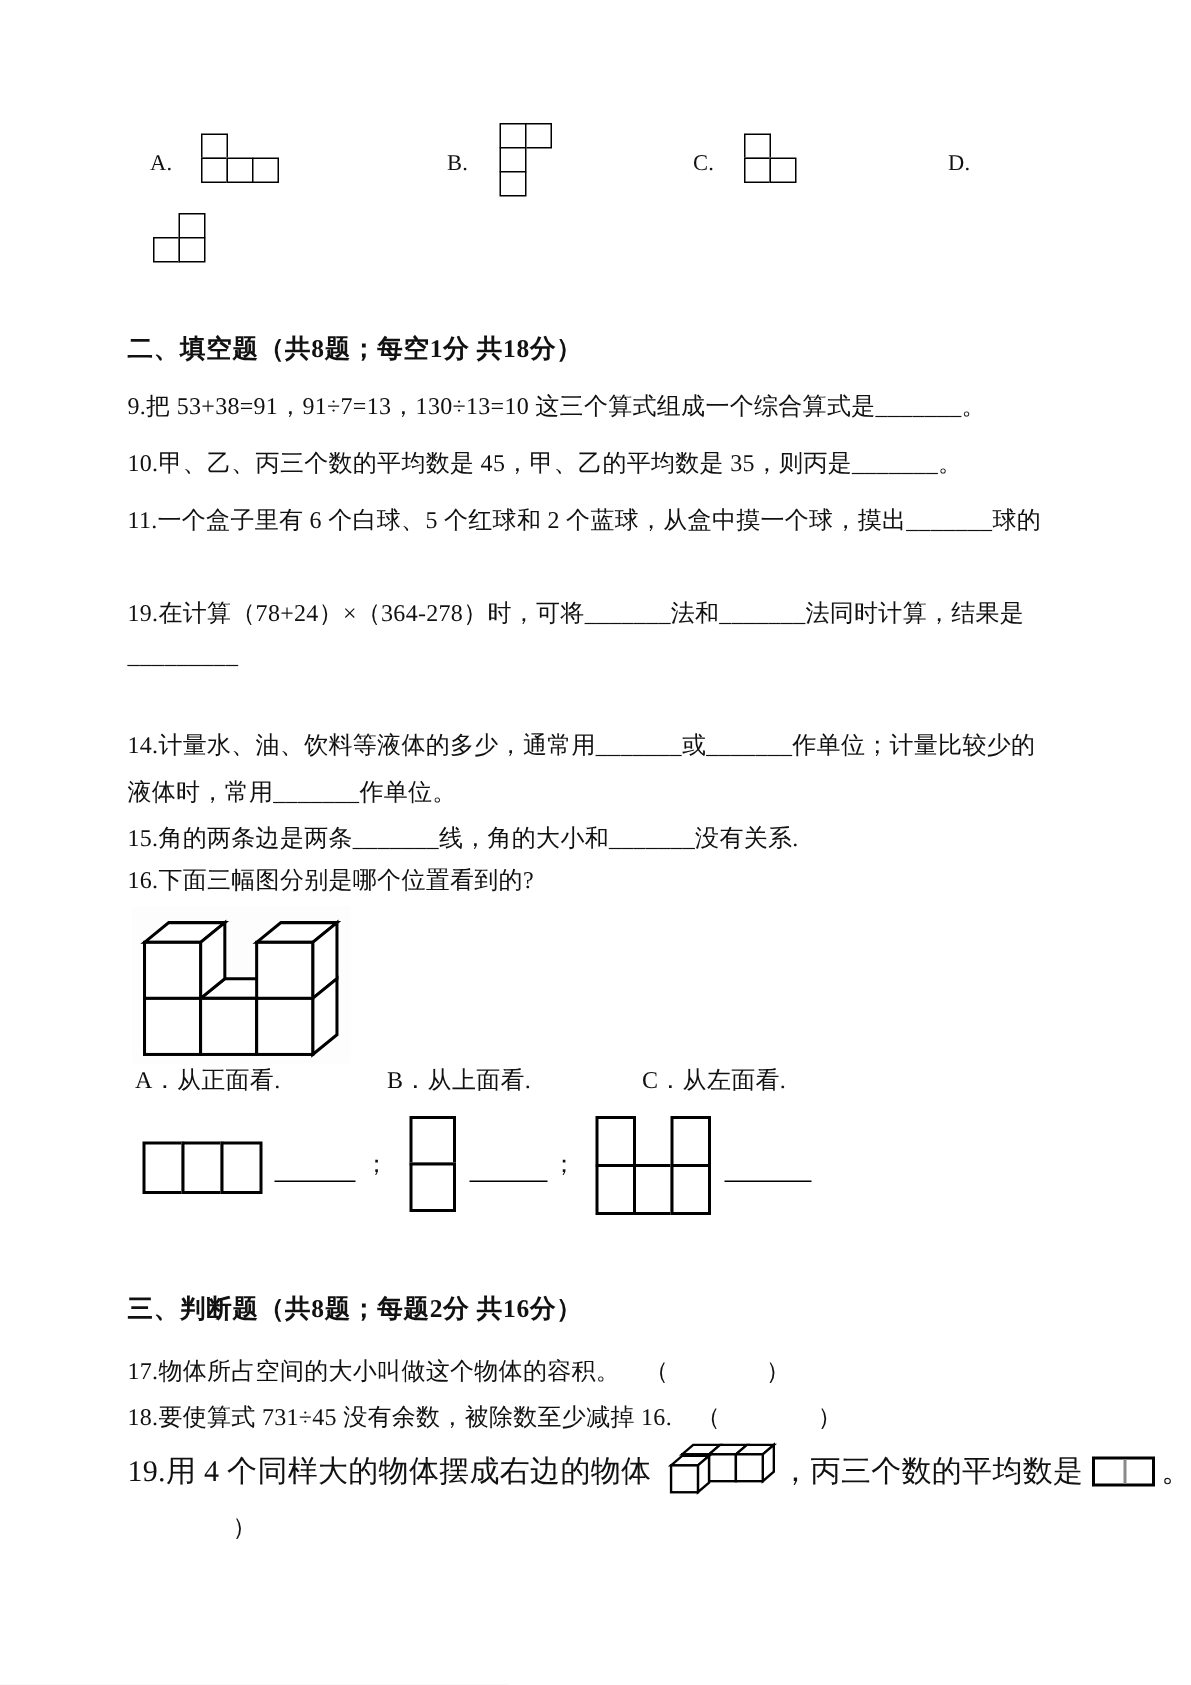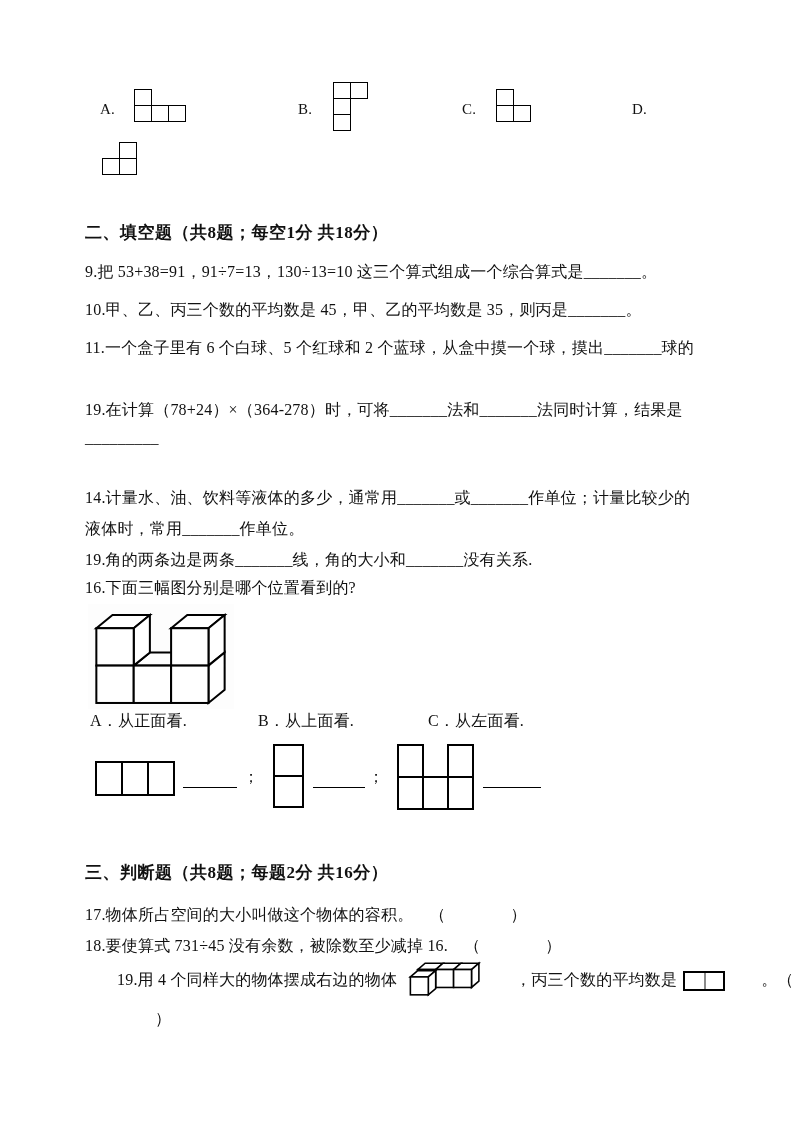--- a/index.html
+++ b/index.html
@@ -44,21 +44,21 @@
   .fig {
     position:absolute;
     background:#fdfdfd;
   }
   .q19row {
     position:absolute;
     display:flex;
     align-items:center;
     white-space:nowrap;
   }
-  .q19row .txt-inline { font-size:16px; letter-spacing:0.2px;margin-left:32px; }
+  .q19row .txt-inline { font-size:20px; letter-spacing:0.2px; }
   .ans-box {
     position:relative;
     width:42px; height:20px;
     box-sizing:border-box;
     border:2px solid #000;
     background:#fff;
     margin:0 4px 0 6px;
   }
   .ans-box .divider {
     position:absolute;
@@ -105,21 +105,21 @@
 
   <h2 class="heading" style="left:85px;top:221px;margin:0">二、填空题（共8题；每空1分 共18分）</h2>
 
   <p class="txt" style="left:85px;top:261px;margin:0">9.把 53+38=91，91÷7=13，130÷13=10 这三个算式组成一个综合算式是_______。</p>
   <p class="txt" style="left:85px;top:299px;margin:0">10.甲、乙、丙三个数的平均数是 45，甲、乙的平均数是 35，则丙是_______。</p>
   <p class="txt" style="left:85px;top:337px;margin:0">11.一个盒子里有 6 个白球、5 个红球和 2 个蓝球，从盒中摸一个球，摸出_______球的</p>
   <p class="txt" style="left:85px;top:399px;margin:0">19.在计算（78+24）×（364-278）时，可将_______法和_______法同时计算，结果是</p>
   <p class="txt" style="left:85px;top:427px;margin:0">_________</p>
   <p class="txt" style="left:85px;top:487px;margin:0">14.计量水、油、饮料等液体的多少，通常用_______或_______作单位；计量比较少的</p>
   <p class="txt" style="left:85px;top:518px;margin:0">液体时，常用_______作单位。</p>
-  <p class="txt" style="left:85px;top:549px;margin:0">19.角的两条边是两条_______线，角的大小和_______没有关系.</p>
+  <p class="txt" style="left:85px;top:549px;margin:0">15.角的两条边是两条_______线，角的大小和_______没有关系.</p>
   <p class="txt" style="left:85px;top:577px;margin:0">16.下面三幅图分别是哪个位置看到的?</p>
 
   <div class="fig" style="left:88px;top:604px;padding:3px 5px">
     <svg width="136" height="99" viewBox="0 0 134 98">
       <g fill="#ffffff" stroke="#000000" stroke-width="2" stroke-linejoin="miter">
         <polygon points="3,21 19,8 56,8 40,21"></polygon>
         <polygon points="77,21 93,8 130,8 114,21"></polygon>
         <polygon points="40,58 56,45 93,45 77,58"></polygon>
         <polygon points="40,21 56,8 56,45 40,58"></polygon>
         <polygon points="114,21 130,8 130,45 114,58"></polygon>

